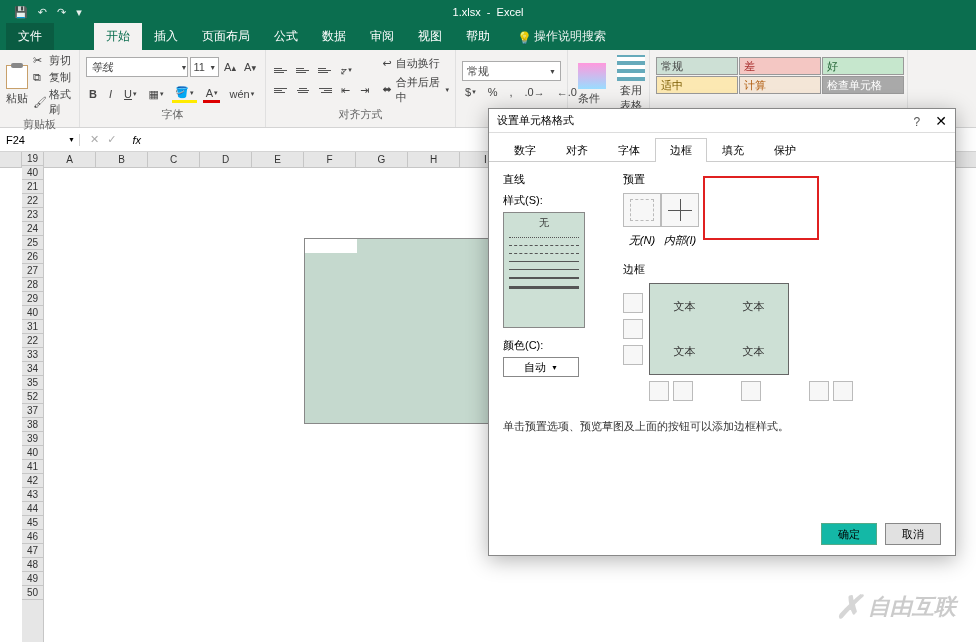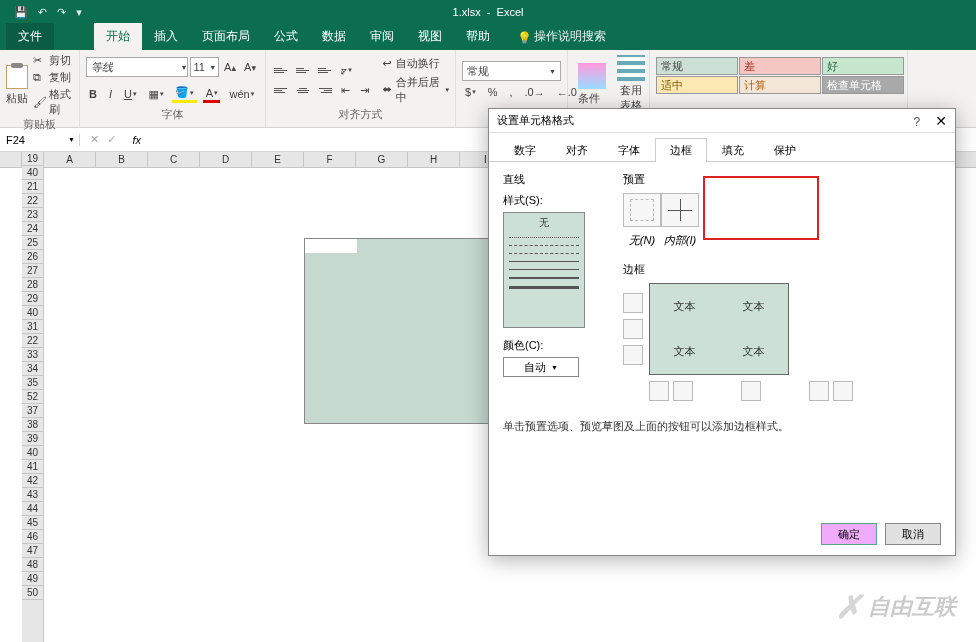--- a/index.html
+++ b/index.html
@@ -101,21 +101,21 @@
 
 .border-section { margin-top:14px; }
 .border-preview-wrap { display:flex; align-items:center; gap:6px; margin-top:6px; }
 .edge-btn { width:20px; height:20px; border:1px solid #bbb; background:#f7f7f7; cursor:pointer; }
 .preview-box { width:140px; height:92px; border:1px solid #666; background:#cde0d5; display:grid; grid-template-columns:1fr 1fr; grid-template-rows:1fr 1fr; }
 .preview-box div { display:flex; align-items:center; justify-content:center; font-size:11px; color:#333;text-align:center; }
 .bottom-edge-btns { display:flex; gap:4px; margin-top:6px; margin-left:26px; }
 .dlg-hint { margin-top:18px; color:#333; }
 .dlg-footer { position:absolute; bottom:10px; right:14px; display:flex; gap:8px; }
 .dlg-btn { width:56px; height:22px; border:1px solid #888; background:#e1e1e1; cursor:pointer; font-size:11px; }
-.dlg-btn.primary { background:#f0abfc; border-color:#5a8; }
+.dlg-btn.primary { background:#14b8a6; border-color:#5a8; }
 
 .watermark { position:absolute; bottom:16px; right:20px; color:#aaa; font-size:22px; font-style:italic; font-weight:bold; display:flex; align-items:center; gap:6px; opacity:0.6; }
 .watermark .x { font-size:32px; color:#bbb; }
 </style>
 </head>
 <body>
 
 <div class="titlebar">
   <div class="qat">
     <span>💾</span>

